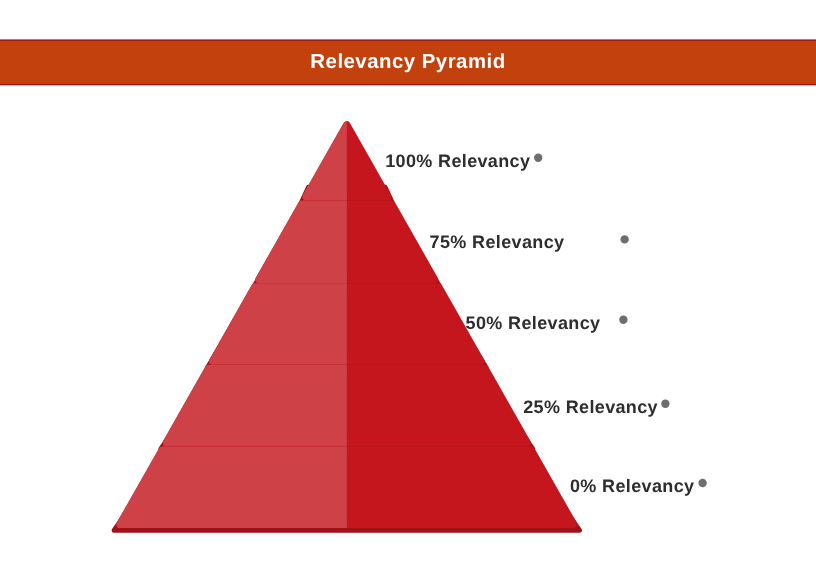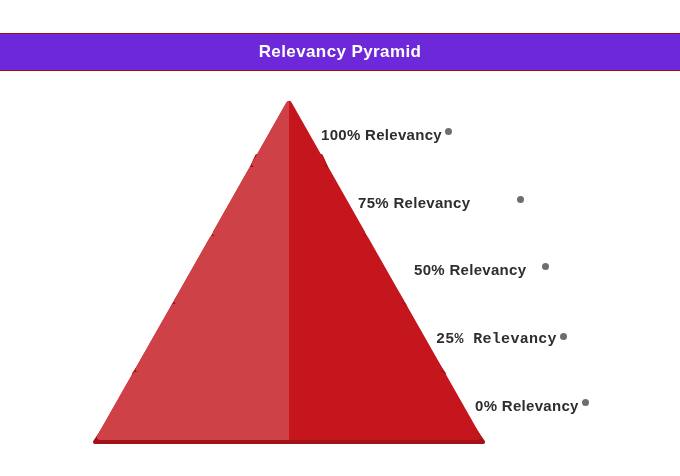--- a/index.html
+++ b/index.html
@@ -10,21 +10,21 @@
     background: #ffffff;
     overflow: hidden;
     font-family: "Liberation Sans", sans-serif;
   }
 
   
   .banner {
     position: absolute;
     left: 0; top: 33px;
     width: 680px; height: 38px;
-    background: #6d28d9;
+    background: #c2410c;
     border-top: 1px solid #A01116;
     border-bottom: 1px solid #A01116;
     box-sizing: border-box;
     display: flex;
     align-items: center;
     justify-content: center;
   }
   .banner-title {
     color: #ffffff;
     font-size: 17px;
@@ -68,22 +68,22 @@
   }
   .level-label .end-dot {
     width: 7px; height: 7px;
     border-radius: 50%;
     background: #6E6E6E;
     flex: 0 0 auto;
   }
 
   #lbl-100 { left: 318px; top: 126px; width: 118px; }
   #lbl-75  { left: 355px; top: 194px; width: 112px; gap: 44px; }
-  #lbl-50  { left: 411px; top: 261px; width: 114px; gap: 13px; }
-  #lbl-25  { left: 433px; top: 331px; width: 111px; font-family: Liberation Mono, monospace; }
+  #lbl-50  { left: 385px; top: 261px; width: 114px; gap: 13px; }
+  #lbl-25  { left: 433px; top: 331px; width: 111px; }
   #lbl-0   { left: 472px; top: 397px; width: 104px; }
 </style>
 </head>
 <body>
 
 <div id="stage">
 
   <div class="banner">
     <div class="banner-title">Relevancy Pyramid</div>
   </div>

